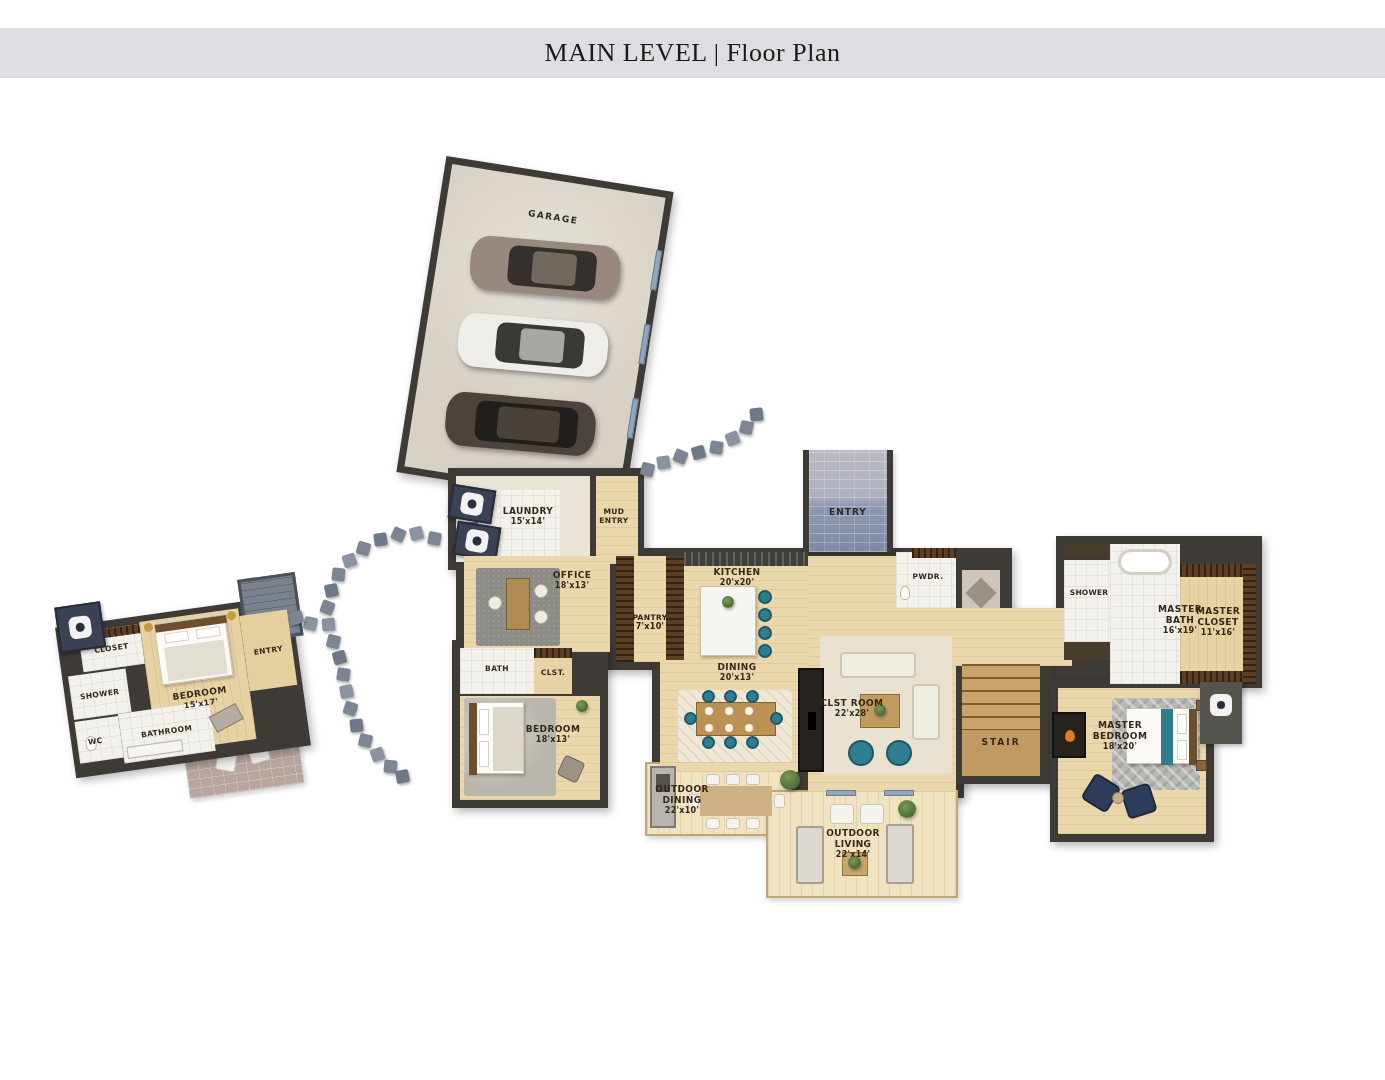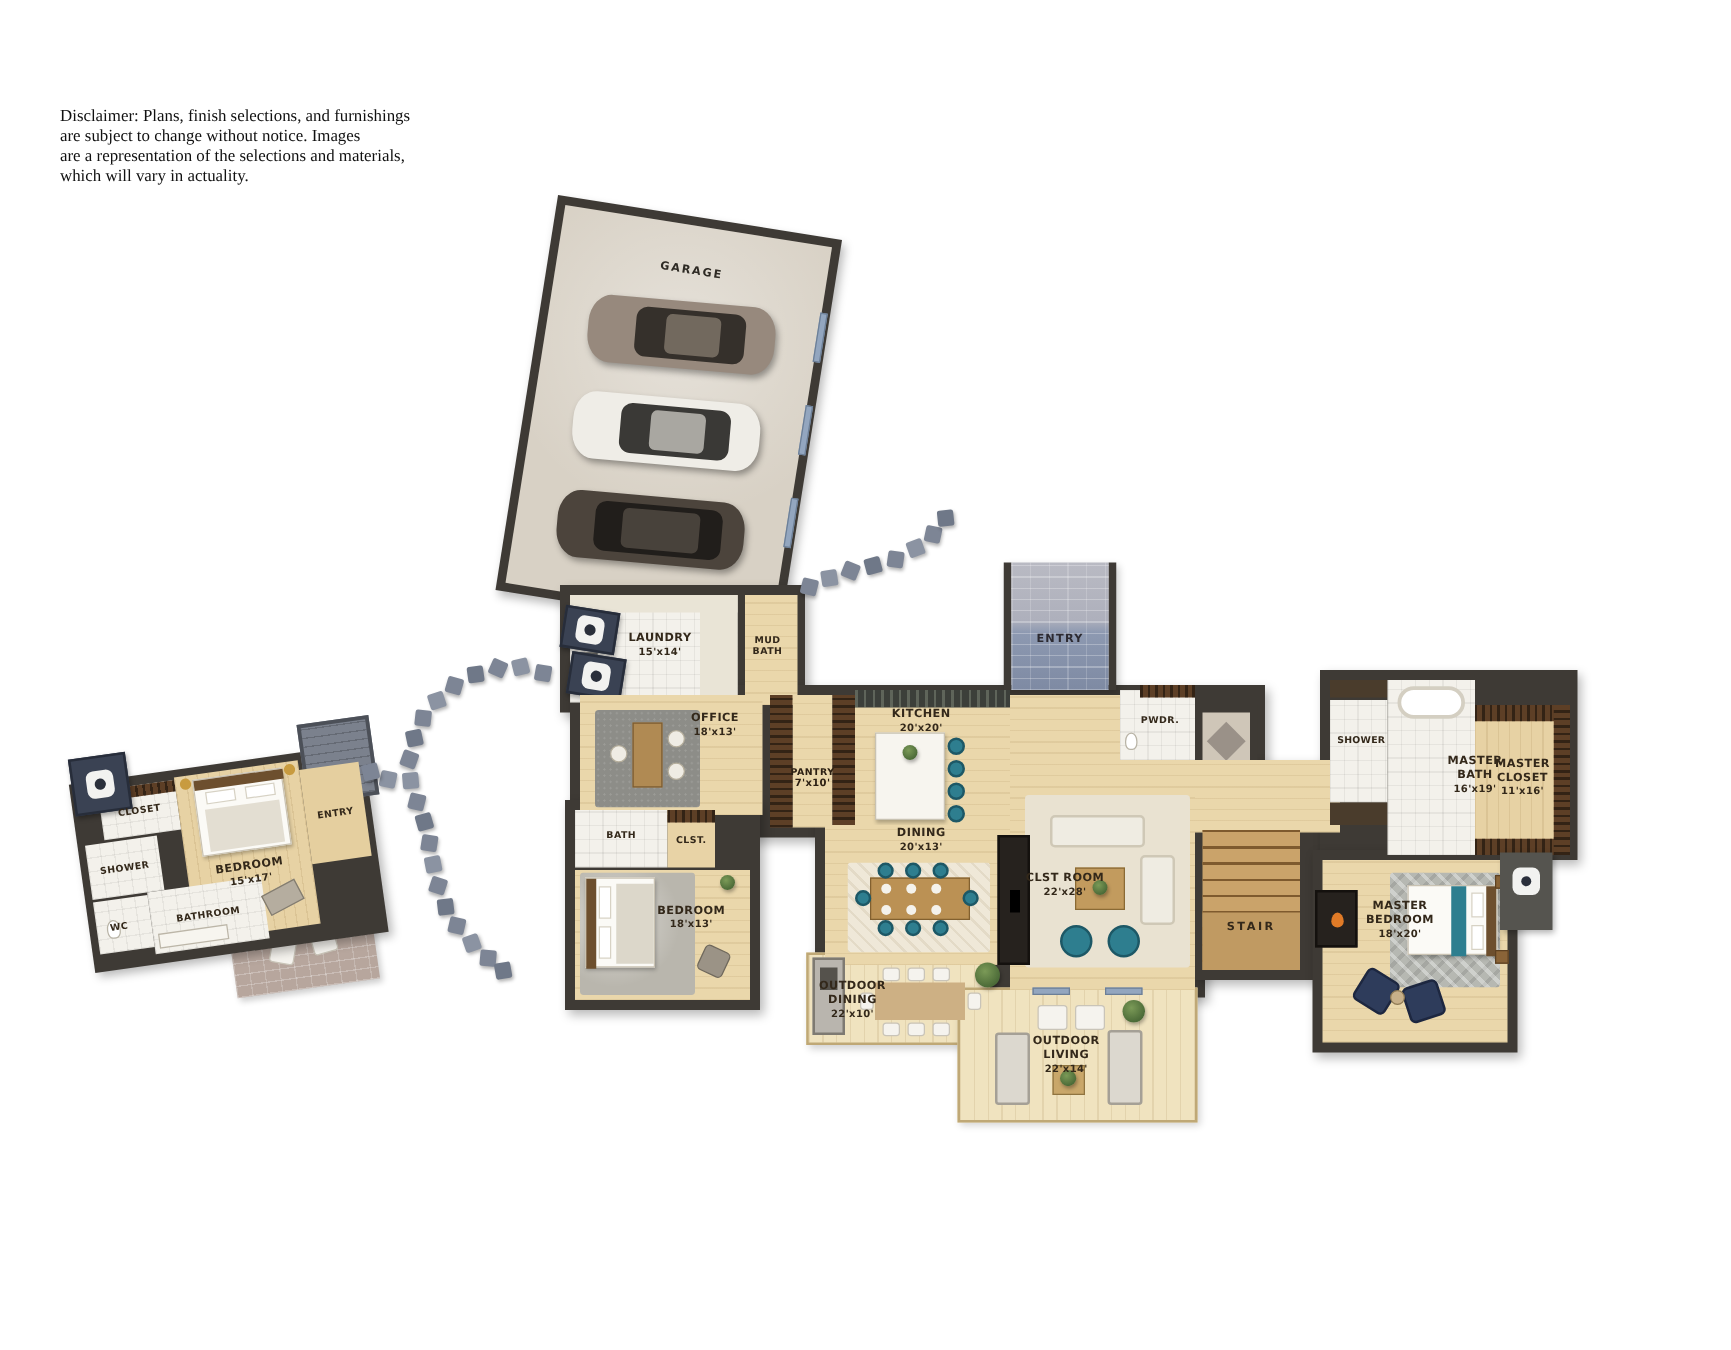--- a/index.html
+++ b/index.html
@@ -62,25 +62,22 @@
   .equip .ring:after{content:"";position:absolute;left:50%;top:50%;width:9px;height:9px;transform:translate(-50%,-50%);
                background:#2a2f3b;border-radius:50%}
   .shrub{position:absolute;border-radius:50%;background:radial-gradient(circle at 40% 35%,#7b9a57,#4c6b38 70%);box-shadow:1px 2px 3px rgba(0,0,0,.3)}
   .whitechair{position:absolute;background:#f5f3ee;border:1px solid #c9c4b8;border-radius:3px}
 </style>
 </head>
 <body>
 
 <div id="canvas">
 
-  <div class="disclaimer">
-    <div>Disclaimer: Plans, finish selections, and furnishings</div>
-    <div>are subject to change without notice. Images</div>
-    <div>are a representation of the selections and materials,</div>
-    <div>which will vary in actuality.</div>
+  <div class="titlebar">
+    <h1>MAIN LEVEL | Floor Plan</h1>
   </div>
 
   <div class="abs" style="left:420px;top:172px;width:230px;height:320px;transform:rotate(9deg)">
     <div class="body" style="left:0;top:0;width:230px;height:320px"></div>
     <div class="abs" style="left:7px;top:7px;width:216px;height:306px;background:#d8d1c5;
          background-image:radial-gradient(circle at 50% 30%,rgba(255,255,255,.35),transparent 60%)"></div>
     <div class="win" style="left:222px;top:60px;width:6px;height:40px"></div>
     <div class="win" style="left:222px;top:135px;width:6px;height:40px"></div>
     <div class="win" style="left:222px;top:210px;width:6px;height:40px"></div>
     <div class="rlabel" style="left:115px;top:44px;color:#2e2a24;letter-spacing:1.5px"><span>GARAGE</span></div>
@@ -117,21 +114,21 @@
   </div>
   <div class="rlabel" style="left:848px;top:512px;color:#2c2a31;letter-spacing:1px"><span>ENTRY</span></div>
 
   <div class="tile" style="left:456px;top:476px;width:134px;height:86px"></div>
   <div class="abs" style="left:456px;top:476px;width:134px;height:14px;background:#e9e4d6"></div>
   <div class="abs" style="left:560px;top:476px;width:30px;height:86px;background:#e9e4d6"></div>
   <div class="abs" style="left:460px;top:498px;width:18px;height:20px;background:#9b9a95;border:1px solid #6f6e6a"></div>
   <div class="abs" style="left:460px;top:522px;width:18px;height:20px;background:#8d8c88;border:1px solid #6f6e6a"></div>
   <div class="rlabel" style="left:528px;top:516px"><span>LAUNDRY</span><span class="dims">15'x14'</span></div>
   <div class="wood" style="left:596px;top:476px;width:42px;height:88px;background:#e2c globalThis"></div>
-  <div class="rlabel small" style="left:614px;top:516px;width:40px"><span>MUD BATH</span></div>
+  <div class="rlabel small" style="left:614px;top:516px;width:40px"><span>MUD ENTRY</span></div>
 
   <div class="equip" style="left:450px;top:487px;width:44px;height:34px;transform:rotate(9deg)">
       <span class="ring"></span>
     </div>
   <div class="equip" style="left:455px;top:524px;width:44px;height:34px;transform:rotate(9deg)">
       <span class="ring"></span>
     </div>
 
   <div class="wood" style="left:464px;top:556px;width:146px;height:96px"></div>
   <div class="rug" style="left:476px;top:568px;width:84px;height:78px;background:#8d8d88;

